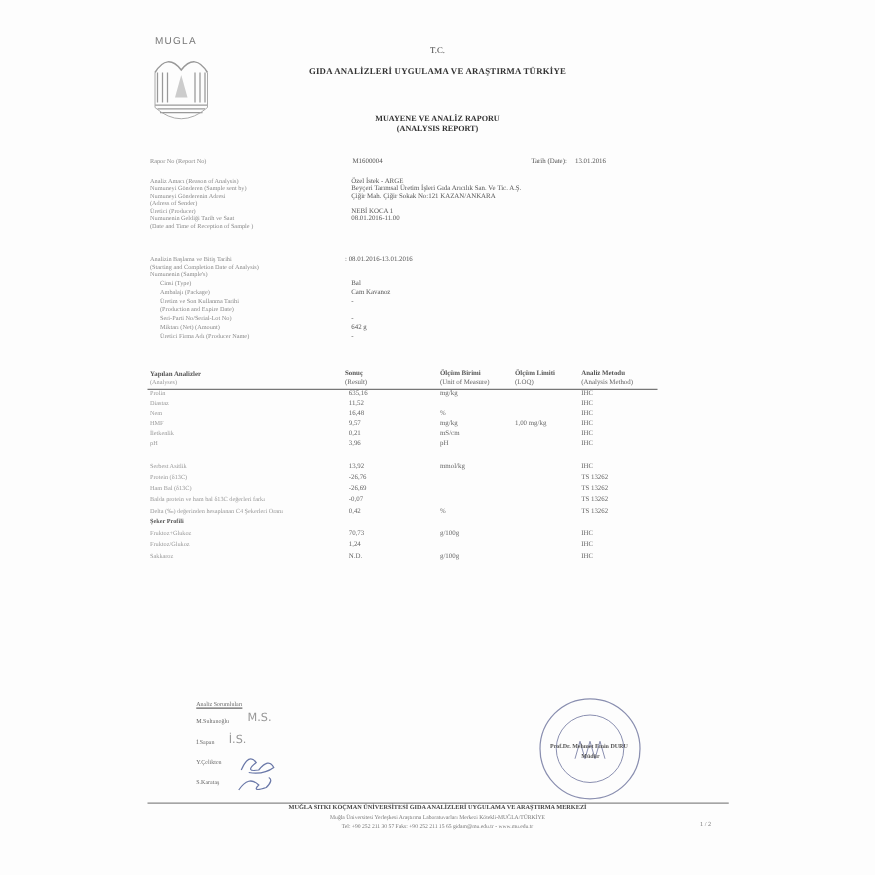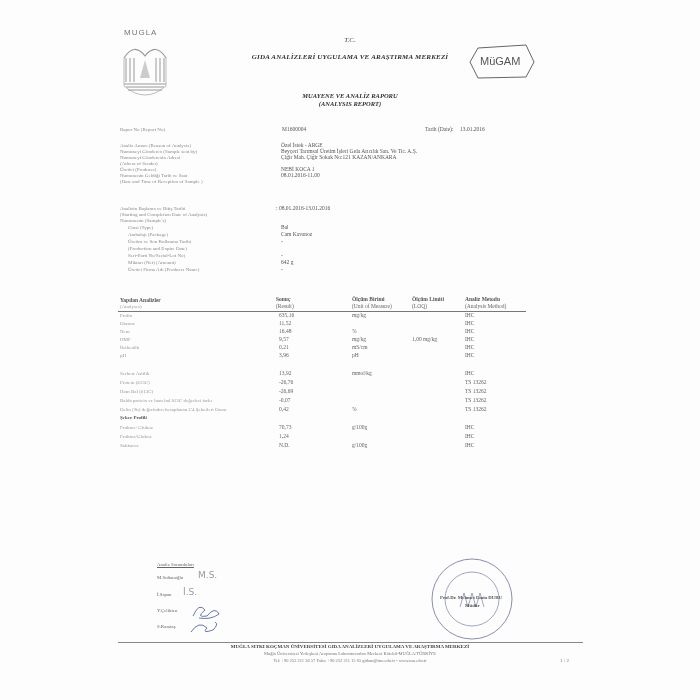--- a/index.html
+++ b/index.html
@@ -1,19 +1,19 @@
 <!DOCTYPE html>
 <html><head>
 <meta charset="utf-8">
 <style>
   html, body { margin:0; padding:0; }
   body { width:700px; height:700px; background:#ffffff; font-family:"Liberation Serif", serif; color:#555; position:relative; overflow:hidden; }
   .page { position:absolute; left:0; top:0; width:700px; height:700px; background:#fdfdfd; }
   .abs { position:absolute; white-space:nowrap; }
-  .hdr-center { position:absolute; left:200px; width:300px; text-align:center;font-style:italic; }
+  .hdr-center { position:absolute; left:200px; width:300px; text-align:center; }
   .tc { top:36px; font-size:7px; color:#444; }
   .uni { top:44px; font-size:7px; font-weight:bold; color:#333; letter-spacing:0.2px; }
   .ctr { top:53px; font-size:7px; font-weight:bold; color:#333; letter-spacing:0.2px; }
   .rtitle { top:92px; font-size:6.5px; font-weight:bold; color:#333; }
   .rsub { top:100px; font-size:6.5px; font-weight:bold; color:#333; }
   .lbl { font-size:5px; color:#8a8a8a; }
   .val { font-size:5.5px; color:#555; }
   .th { font-size:5.5px; font-weight:bold; color:#555; }
   .thsub { font-size:5.5px; color:#666; }
   .tc5 { font-size:5.5px; color:#666; }
@@ -46,28 +46,22 @@
       <line x1="44" y1="20" x2="44" y2="44" stroke="#999" stroke-width="1"></line>
       <path d="M25 22 L20 40 L30 40 Z" fill="#ccc"></path>
       <line x1="4" y1="46" x2="46" y2="46" stroke="#999"></line>
       <line x1="6" y1="49" x2="44" y2="49" stroke="#999"></line>
       <line x1="8" y1="52" x2="42" y2="52" stroke="#999"></line>
       <path d="M4 20 L4 48 Q25 66 46 48 L46 20" fill="none" stroke="#aaa" stroke-width="0.8"></path>
     </svg>
   </div>
 
   <div class="hdr-center tc">T.C.</div>
-  <div class="hdr-center ctr">GIDA ANALİZLERİ UYGULAMA VE ARAŞTIRMA MERKEZİ</div>
-
-  <div class="logo-right">
-    <svg width="68" height="36">
-      <polygon points="2,18 10,4 58,1 66,18 58,33 10,34" fill="none" stroke="#666" stroke-width="1"></polygon>
-    </svg>
-    <div class="abs" style="left:12px;top:11px;font-family:'Liberation Sans',sans-serif;font-size:11px;color:#555;">MüGAM</div>
-  </div>
+  <div class="hdr-center ctr">GIDA ANALİZLERİ UYGULAMA VE ARAŞTIRMA TÜRKİYE</div>
+
 
   <div class="hdr-center rtitle">MUAYENE VE ANALİZ RAPORU</div>
   <div class="hdr-center rsub">(ANALYSIS REPORT)</div>
 
   <div class="abs lbl" style="left:120px;top:127px;">Rapor No (Report No)</div>
   <div class="abs val" style="left:282px;top:126px;">M1600004</div>
   <div class="abs val" style="left:425px;top:126px;">Tarih (Date):</div>
   <div class="abs val" style="left:460px;top:126px;">13.01.2016</div>
 
   <div>

